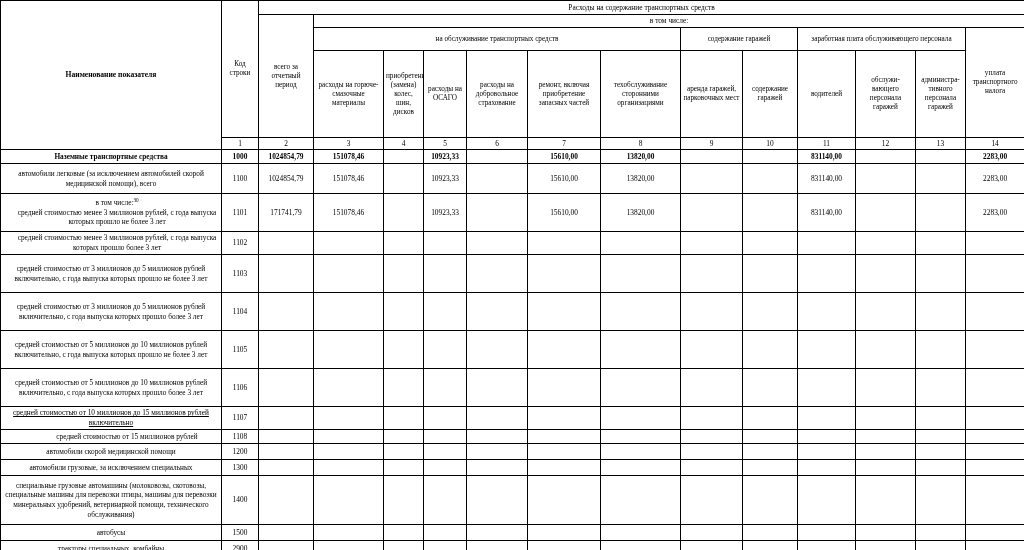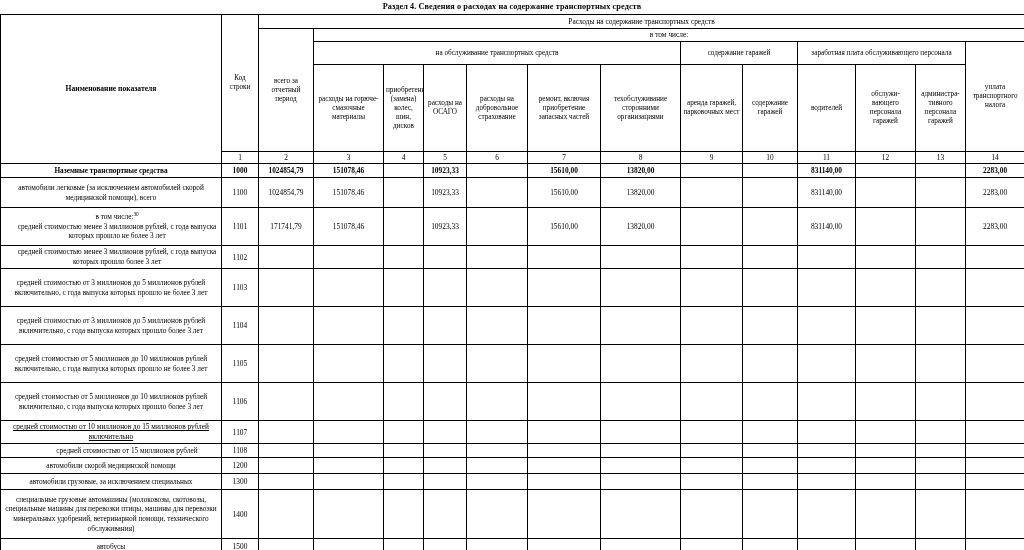--- a/index.html
+++ b/index.html
@@ -85,21 +85,20 @@
   }
   .bold { font-weight: bold; }
   tr.total td { font-weight: bold; }
   sup { font-size: 5.2px; vertical-align: super; line-height: 0; }
 </style>
 </head>
 <body>
 
 <div class="page">
 
-  <div class="doc-title">Раздел 4. Сведения о расходах на содержание транспортных средств</div>
 
   <table class="grid">
     <colgroup>
       <col style="width:221px">
       <col style="width:37px">
       <col style="width:55px">
       <col style="width:70px">
       <col style="width:40px">
       <col style="width:43px">
       <col style="width:61px">

